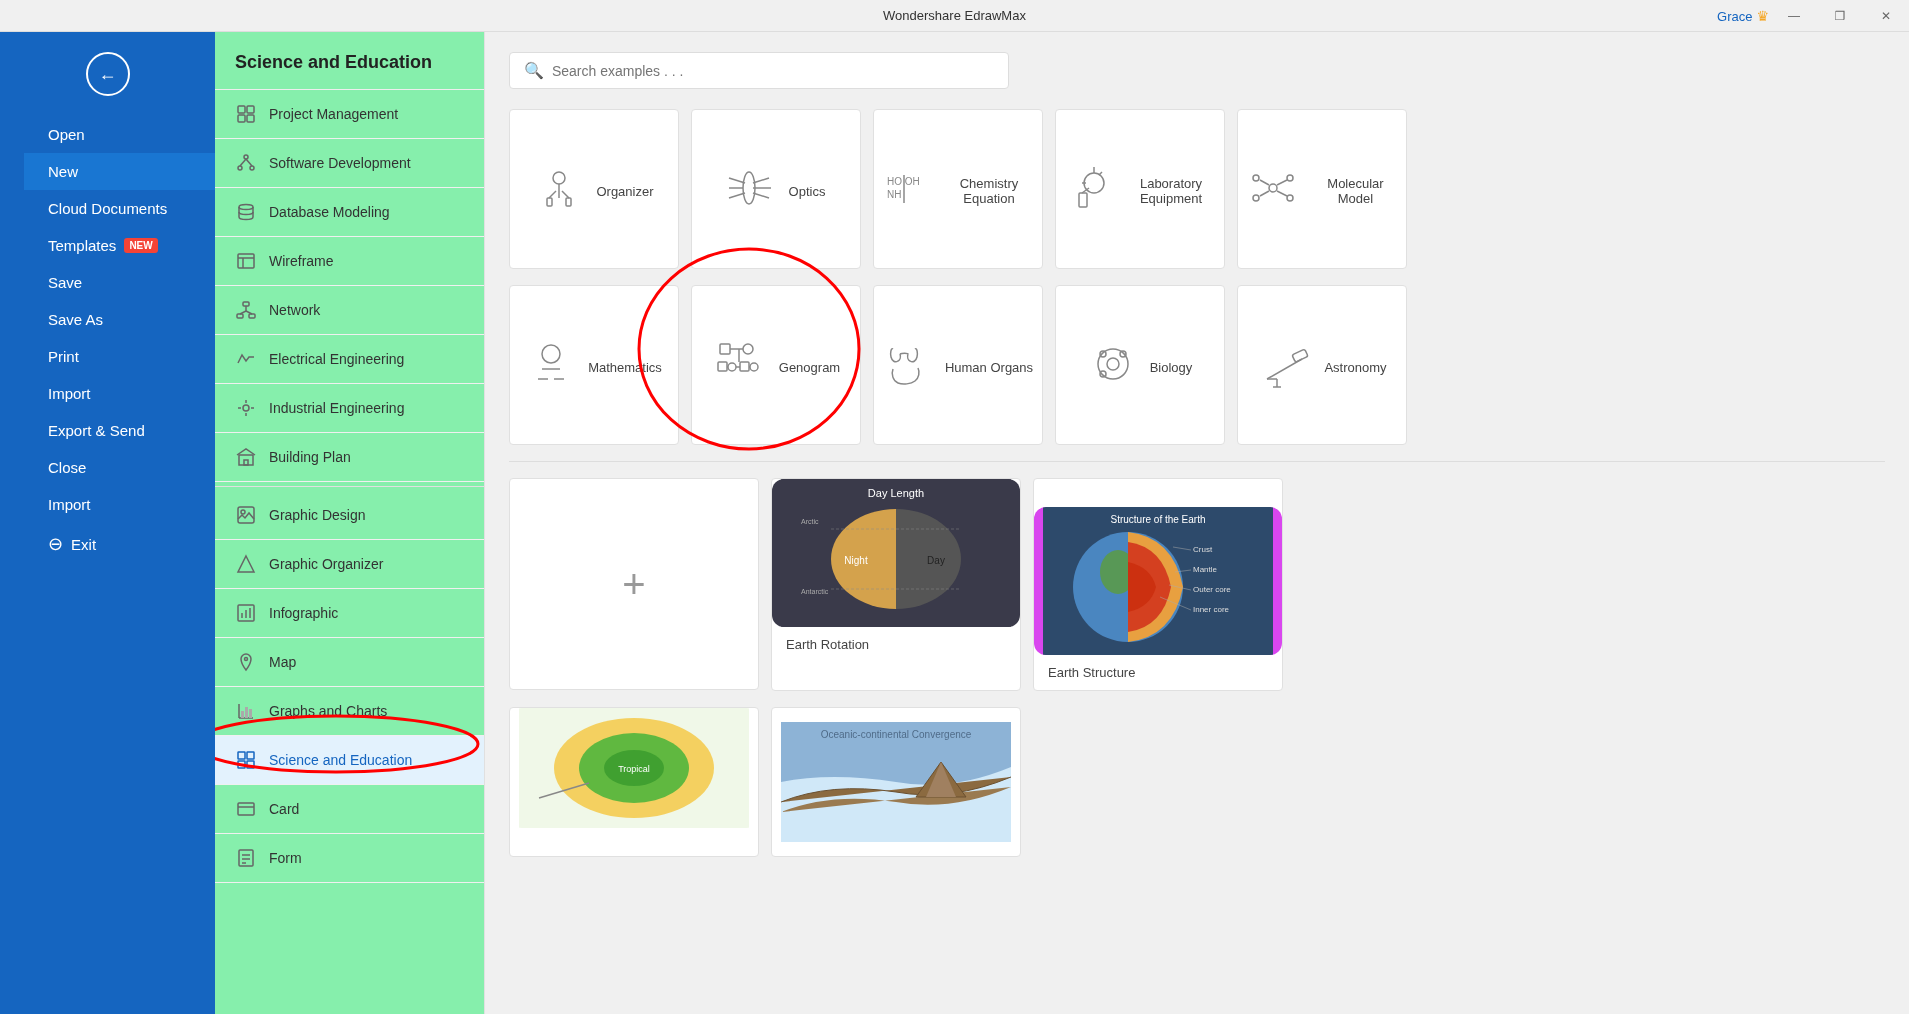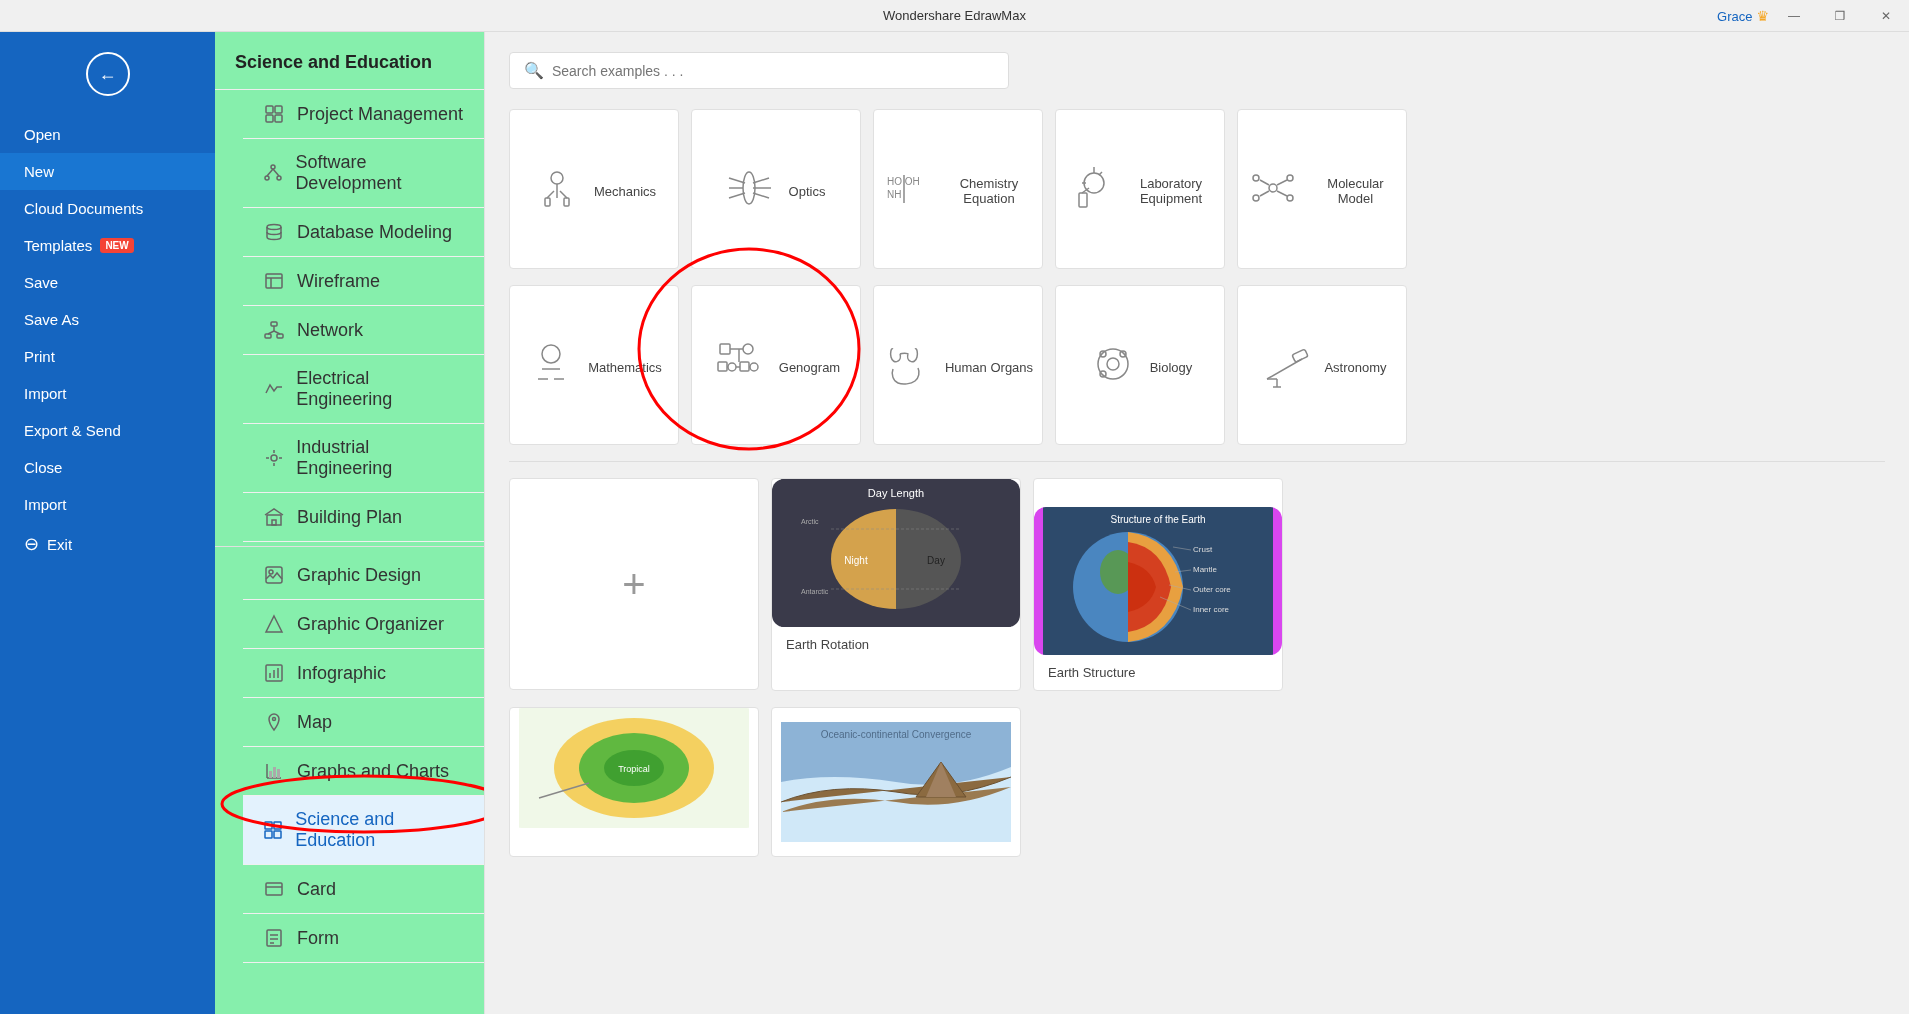--- a/index.html
+++ b/index.html
@@ -36,21 +36,21 @@
     }
     .back-btn {
       display: flex; align-items: center; justify-content: center;
       padding: 20px;
     }
     .back-circle {
       width: 44px; height: 44px; border-radius: 50%; border: 2px solid white;
       display: flex; align-items: center; justify-content: center;
       cursor: pointer; font-size: 18px;
     }
-    .sidebar-menu { display: flex; flex-direction: column; gap: 0; padding: 0 0 10px 0; }
+    .sidebar-menu { display: flex; flex-direction: column; gap: 0; padding: 0 0 10px 0; margin-left: 24px; }
     .sidebar-item {
       padding: 10px 24px;
       font-size: 15px;
       cursor: pointer;
       color: white;
       display: flex; align-items: center; gap: 8px;
       position: relative;
     }
     .sidebar-item.active { background: #1976d2; }
     .sidebar-item .badge {
@@ -77,24 +77,23 @@
       font-size: 18px;
       font-weight: 700;
       color: #222;
       border-bottom: 1px solid #eee;
     }
     .nav-list { display: flex; flex-direction: column; }
     .nav-item {
       display: flex; align-items: center; gap: 12px;
       padding: 13px 20px;
       cursor: pointer;
-      font-size: 18px;
+      font-size: 14px;
       color: #333;
       border-bottom: 1px solid #f0f0f0;
-      margin-left: 28px;
     }
     .nav-item.active { background: #e3f2fd; color: #1565c0; }
     .nav-item.active .nav-item-text { color: #1565c0; font-weight: 500; }
     .nav-icon { width: 22px; height: 22px; color: #666; font-size: 16px; display: flex; align-items: center; justify-content: center; }
     .nav-item.active .nav-icon { color: #1565c0; }
     .nav-divider { height: 1px; background: #e0e0e0; margin: 4px 0; }
 
     
     .content-area {
       flex: 1;
@@ -464,21 +463,21 @@
             <div class="template-icon">
               <svg width="50" height="50" viewBox="0 0 50 50" fill="none" stroke="#888" stroke-width="1.5">
                 <circle cx="25" cy="15" r="6"></circle>
                 <line x1="25" y1="21" x2="25" y2="35"></line>
                 <line x1="22" y1="28" x2="15" y2="35"></line>
                 <line x1="28" y1="28" x2="35" y2="35"></line>
                 <rect x="13" y="35" width="5" height="8" rx="1"></rect>
                 <rect x="32" y="35" width="5" height="8" rx="1"></rect>
               </svg>
             </div>
-            <span class="template-label">Mechanics</span>
+            <span class="template-label">Organizer</span>
           </div>
 
           <div class="template-card">
             <div class="template-icon">
               <svg width="50" height="50" viewBox="0 0 50 50" fill="none" stroke="#888" stroke-width="1.5">
                 <ellipse cx="22" cy="25" rx="6" ry="16"></ellipse>
                 <line x1="2" y1="15" x2="18" y2="20"></line>
                 <line x1="2" y1="25" x2="16" y2="25"></line>
                 <line x1="2" y1="35" x2="18" y2="30"></line>
                 <line x1="26" y1="20" x2="42" y2="15"></line>

